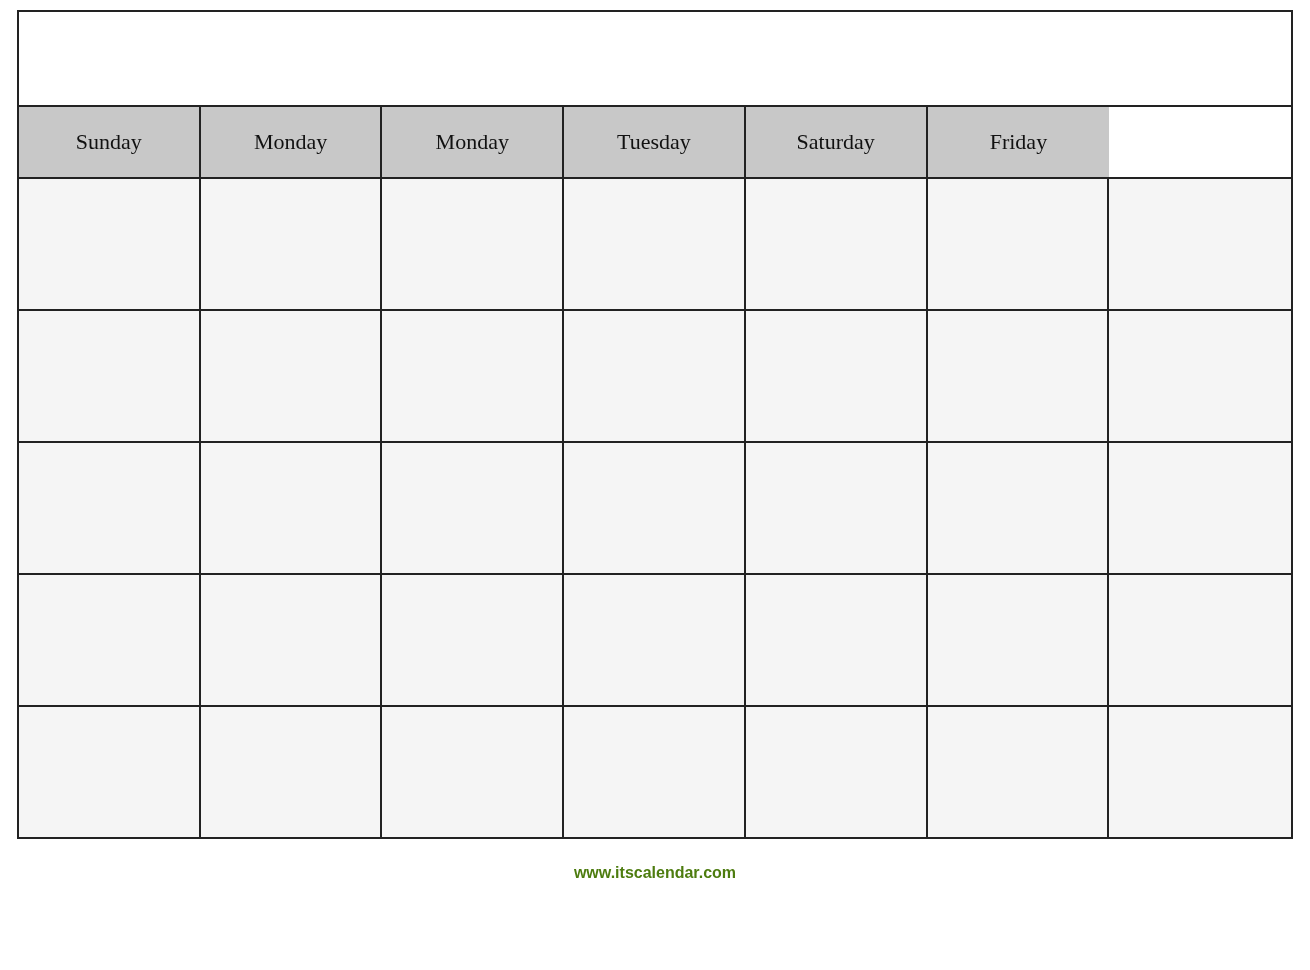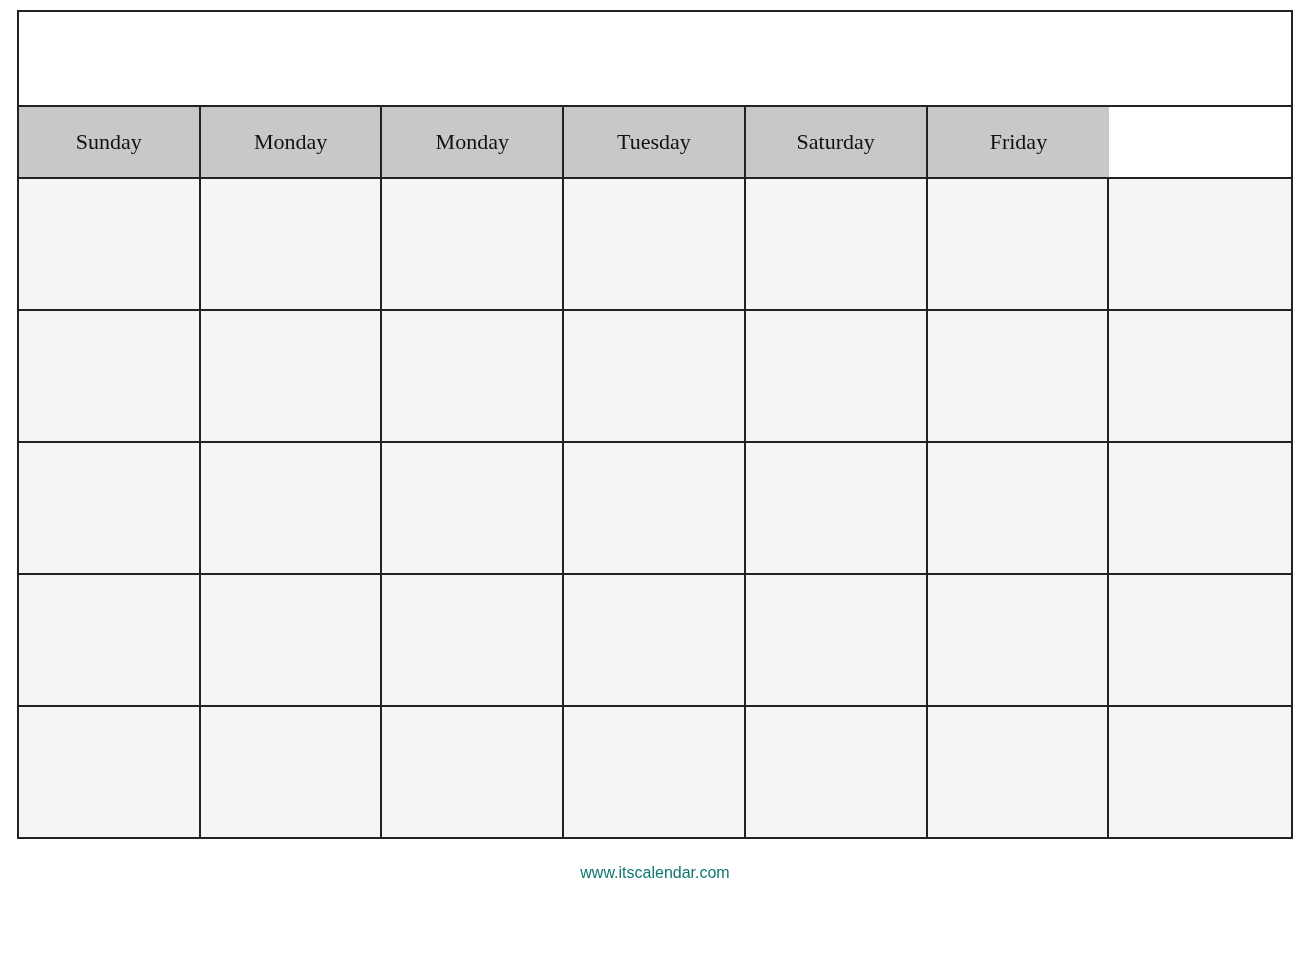--- a/index.html
+++ b/index.html
@@ -84,22 +84,22 @@
       min-height: 130px;
     }
 
     .calendar-cell:last-child {
       border-right: none;
     }
 
     .footer {
       margin-top: 8px;
       font-size: 16px;
-      font-weight: normal;
-      color: #0f766e;
+      font-weight: bold;
+      color: #4d7c0f;
       text-align: center;
       font-family: Arial, sans-serif;
     }
   </style>
 </head>
 <body>
 
 <div class="calendar-wrapper">
   <div class="calendar-header"></div>
   <div class="calendar-grid">

